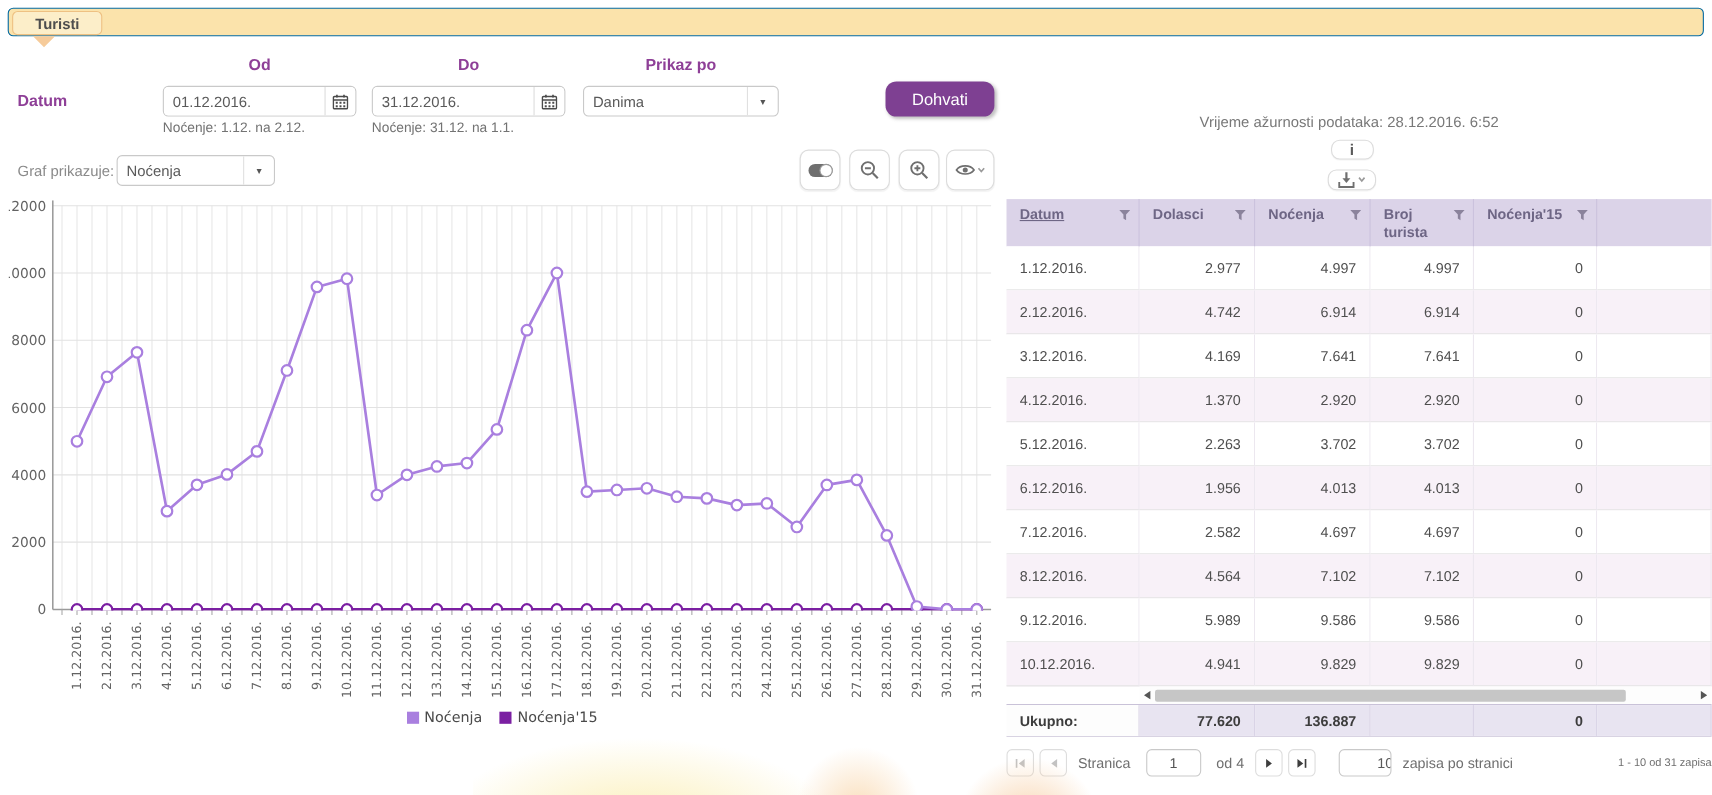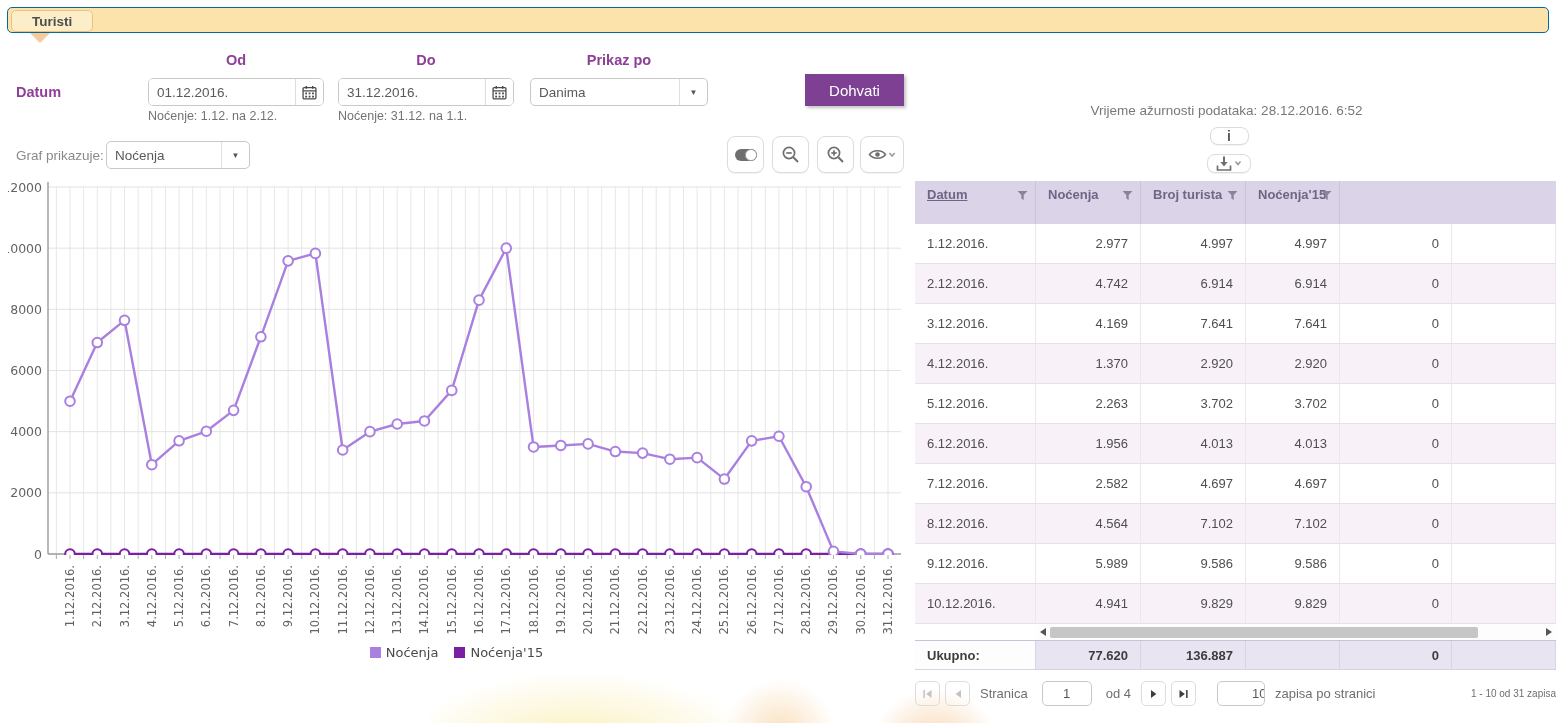--- a/index.html
+++ b/index.html
@@ -35,21 +35,21 @@
   .hint-od { left:148px; top:109px; }
   .hint-do { left:338px; top:109px; }
   .combobox { background:#fff; border:1px solid #c9c9c9; border-radius:5px; display:flex;
               align-items:stretch; overflow:hidden; }
   .combo-text { flex:1; display:flex; align-items:center; padding:0 8px; font-size:13.5px;
                 color:#5a5a5a; border-right:1px solid #e0e0e0; }
   .combo-arrow { width:27px; display:flex; align-items:center; justify-content:center;
                  font-size:8px; color:#555; }
   .cb-prikaz { left:530px; top:78px; width:178px; height:28px; }
   .dohvati { left:805px; top:74px; width:99px; height:32px; background:#7e4092; color:#fff;
-             border:none; border-radius:0; font-size:15px; font-family:"Liberation Sans",sans-serif;
+             border:none; border-radius:10px; font-size:15px; font-family:"Liberation Sans",sans-serif;
              box-shadow:2px 2px 3px rgba(120,120,120,.45); cursor:pointer; }
 
   
   .graf-label { left:16px; top:148px; font-size:13.5px; color:#8a8a8a; }
   .cb-graf { left:106px; top:141px; width:144px; height:28px; }
   .toolbtn { position:absolute; top:136px; height:37px; width:37px; background:#fff;
              border:1px solid #dcdcdc; border-radius:8px; display:flex; align-items:center;
              justify-content:center; cursor:pointer; box-shadow:0 1px 1px rgba(0,0,0,.05); }
   .tb1{left:727px;} .tb2{left:772px;} .tb3{left:817px;} .tb4{left:860px;width:44px;}
 
@@ -489,20 +489,26 @@
 
 <div class="abs table">
   <div class="thead tgrid" id="thead">
       <div class="th">
         <span class="lbl sorted">Datum</span>
         <svg class="funnel" width="11" height="11" viewBox="0 0 10 10">
           <path d="M0.5 0.8 H9.5 L6.1 4.6 V9.2 L3.9 7.8 V4.6 Z" fill="#8b839c"></path>
         </svg>
       </div>
       <div class="th">
+        <span class="lbl">Dolasci</span>
+        <svg class="funnel" width="11" height="11" viewBox="0 0 10 10">
+          <path d="M0.5 0.8 H9.5 L6.1 4.6 V9.2 L3.9 7.8 V4.6 Z" fill="#8b839c"></path>
+        </svg>
+      </div>
+      <div class="th">
         <span class="lbl">Noćenja</span>
         <svg class="funnel" width="11" height="11" viewBox="0 0 10 10">
           <path d="M0.5 0.8 H9.5 L6.1 4.6 V9.2 L3.9 7.8 V4.6 Z" fill="#8b839c"></path>
         </svg>
       </div>
       <div class="th">
         <span class="lbl">Broj turista</span>
         <svg class="funnel" width="11" height="11" viewBox="0 0 10 10">
           <path d="M0.5 0.8 H9.5 L6.1 4.6 V9.2 L3.9 7.8 V4.6 Z" fill="#8b839c"></path>
         </svg>

